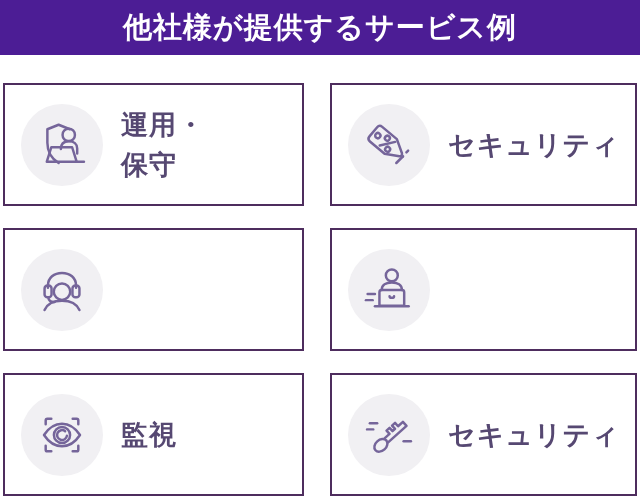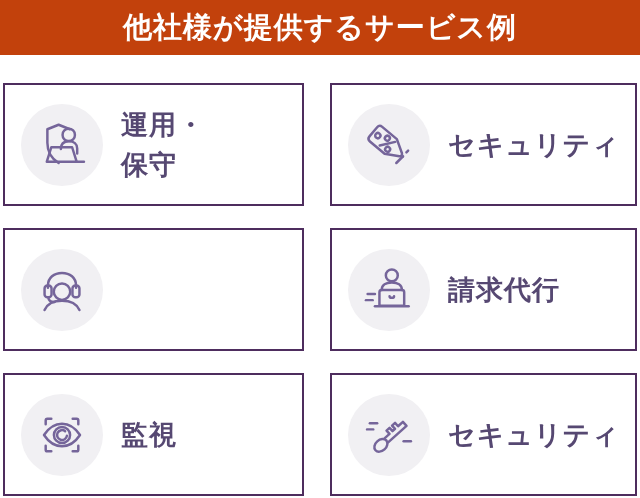--- a/index.html
+++ b/index.html
@@ -5,21 +5,21 @@
   * { margin: 0; padding: 0; box-sizing: border-box; }
   html, body { width: 640px; height: 498px; }
   body {
     background: #ffffff;
     font-family: "Liberation Sans", "DejaVu Sans", sans-serif;
     overflow: hidden;
   }
   .header-band {
     width: 640px;
     height: 55px;
-    background: #c2410c;
+    background: #4c1d95;
     display: flex;
     align-items: center;
     justify-content: center;
   }
   .header-title {
     color: #ffffff;
     font-size: 29px;
     font-weight: bold;
     letter-spacing: 1px;
     white-space: nowrap;
@@ -127,21 +127,20 @@
       <svg viewBox="0 0 48 48">
         <circle cx="26.5" cy="11" r="5.3"></circle>
         <path d="M17.5 24 C17.5 19.5 21.5 17.3 26.5 17.3 C31.5 17.3 35.5 19.5 35.5 24"></path>
         <path d="M17.5 24 H35.5 C36.6 24 37.5 24.9 37.5 26 V38 H15.5 V26 C15.5 24.9 16.4 24 17.5 24 Z"></path>
         <path d="M11.5 38.5 H41.5"></path>
         <path d="M24.5 29.5 C24.5 31.4 28.5 31.4 28.5 29.5"></path>
         <path d="M5 27.5 H11.5"></path>
         <path d="M3.5 33 H9.5"></path>
       </svg>
     </div>
-    <div class="card-label">請求代行</div>
   </div>
 
   <div class="card">
     <div class="icon-circle">
       <svg viewBox="0 0 48 48">
         <path d="M14.5 9.5 H11 C10.2 9.5 9.5 10.2 9.5 11 V14.5"></path>
         <path d="M33.5 9.5 H37 C37.8 9.5 38.5 10.2 38.5 11 V14.5"></path>
         <path d="M14.5 38.5 H11 C10.2 38.5 9.5 37.8 9.5 37 V33.5"></path>
         <path d="M33.5 38.5 H37 C37.8 38.5 38.5 37.8 38.5 37 V33.5"></path>
         <path d="M8 24 C12.5 17.2 18 14 24 14 C30 14 35.5 17.2 40 24 C35.5 30.8 30 34 24 34 C18 34 12.5 30.8 8 24 Z"></path>

